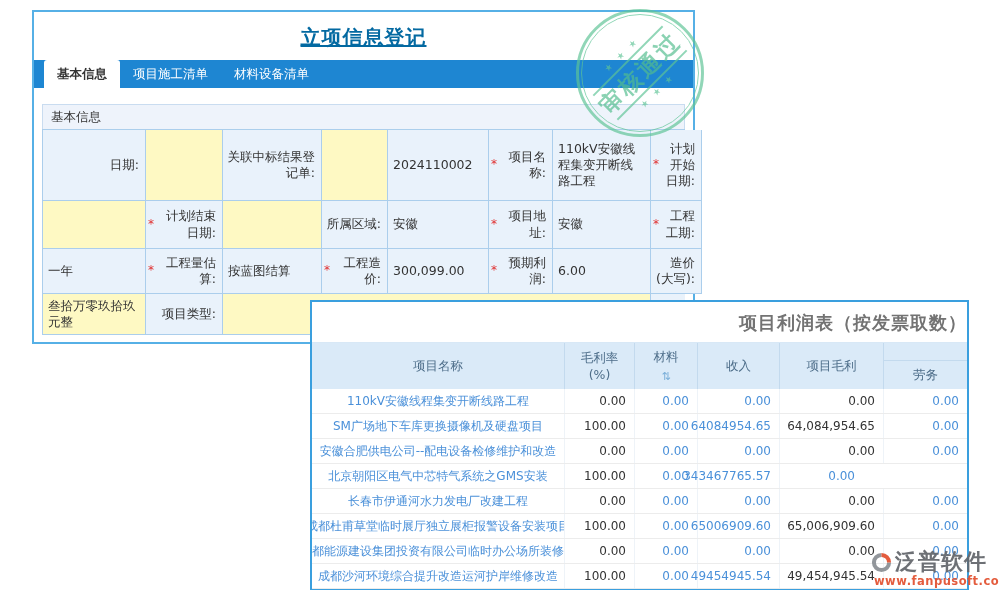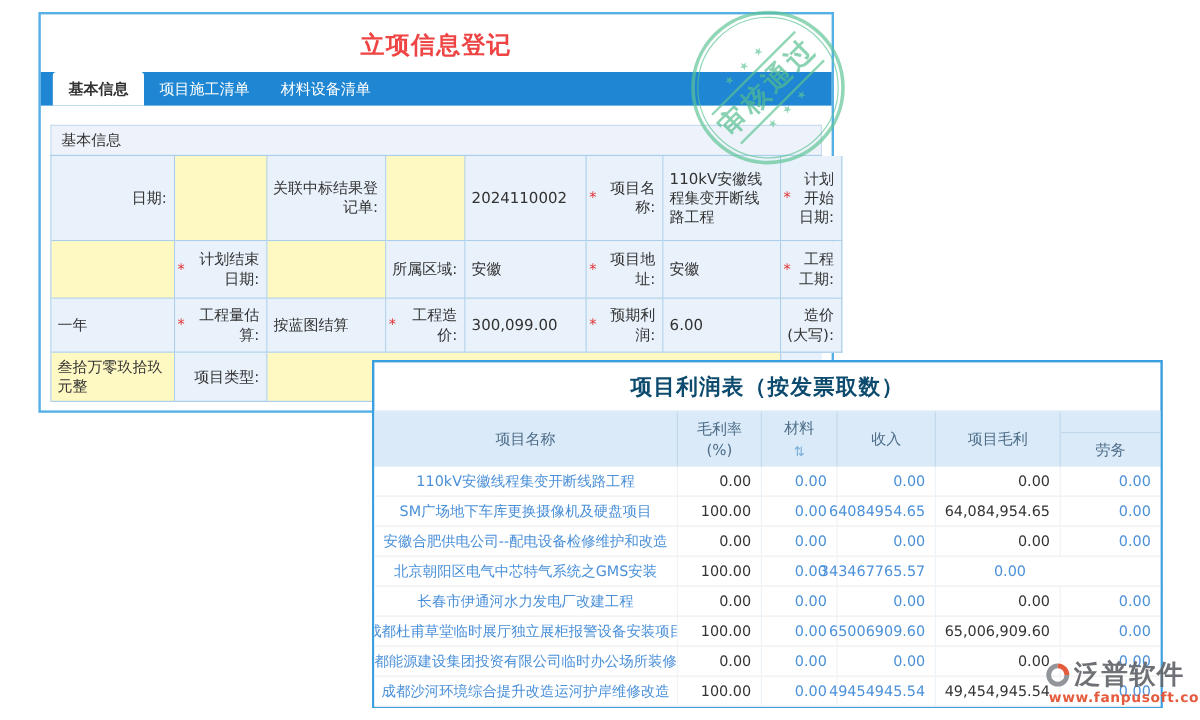--- a/index.html
+++ b/index.html
@@ -4,21 +4,21 @@
 <style>
   * { box-sizing: border-box; margin: 0; padding: 0; }
   html,body { width:1000px; height:600px; background:#fff; overflow:hidden;
     font-family:"DejaVu Sans","Liberation Sans",sans-serif; }
   body { position:relative; }
 
   
   .main-panel { position:absolute; left:32px; top:10px; width:663px; height:334px;
     background:#fff; border:2px solid #56b0e6; z-index:1; }
   .panel-title { text-align:center; padding-top:12px; font-size:20px; font-weight:bold;
-    color:#ef4444; letter-spacing:1px; height:42px; }
+    color:#0369a1; letter-spacing:1px; height:42px;text-decoration:underline; }
   .tabbar { margin-top:6px; height:28px; background:#1e86d2; display:flex;
     align-items:flex-end; padding-left:10px; }
   .tab { height:28px; line-height:28px; padding:0 13px; font-size:12.5px; color:#fff;
     cursor:pointer; white-space:nowrap; }
   .tab.active { background:#fff; color:#333; border-radius:3px 3px 0 0; font-weight:bold; }
   .form-wrap { padding:16px 8px 0 8px; }
   .section-hdr { height:25px; line-height:24px; background:#eef3fb; border:1px solid #c9dcf0;
     border-bottom:none; padding-left:8px; font-size:12.5px; color:#333; }
   .fgrid { display:grid; grid-template-columns:103px 77px 99px 66px 101px 64px 98px 51px;
     grid-template-rows:71px 48px 45px 41px; border-left:1px solid #abceec; border-top:1px solid #abceec;
@@ -28,22 +28,22 @@
   .fcell.lbl { justify-content:flex-end; text-align:right; padding:2px 6px 2px 2px;
     background:#e9f2fb; }
   .fcell.val { padding:2px 5px; background:#e9f2fb; word-break:break-all; }
   .fcell.white { background:#fef9c3; }
   .fcell.span5 { grid-column: span 5; }
   .req { color:#e03030; margin-right:2px; font-size:12px; }
 
   
   .profit-panel { position:absolute; left:310px; top:300px; width:659px; height:290px;
     background:#fff; border:2px solid #3a9fde; z-index:30; }
-  .pt-title { height:41px; line-height:41px; text-align:center; font-size:18px;
-    font-weight:bold; color:#0c4a6e; border-bottom:1px solid #d8e8f6; letter-spacing:1px; }
+  .pt-title { height:41px; line-height:41px; text-align:right; font-size:18px;
+    font-weight:bold; color:#737373; border-bottom:1px solid #d8e8f6; letter-spacing:1px; }
   .pt-header { display:flex; height:46px; background:#daeaf8; font-size:12.5px; color:#4d6d89; }
   .hcell { border-right:1px solid #c3daee; display:flex; align-items:center;
     justify-content:center; text-align:center; flex-direction:column; }
   .hcell:last-child { border-right:none; }
   .hc0{width:253px;} .hc1{width:70px;} .hc2{width:63px; gap:4px;}
   .hc3{width:82px;} .hc4{width:104px;text-align:center;}
   .hc5{width:83px; justify-content:center;}
   .hc5 .htop { height:18px; width:100%; border-bottom:1px solid #c3daee; }
   .hc5 .hbot { flex:1; width:100%; display:flex; align-items:center; justify-content:center; }
   .sort-ic { color:#79aed8; font-size:11px; cursor:pointer; }

